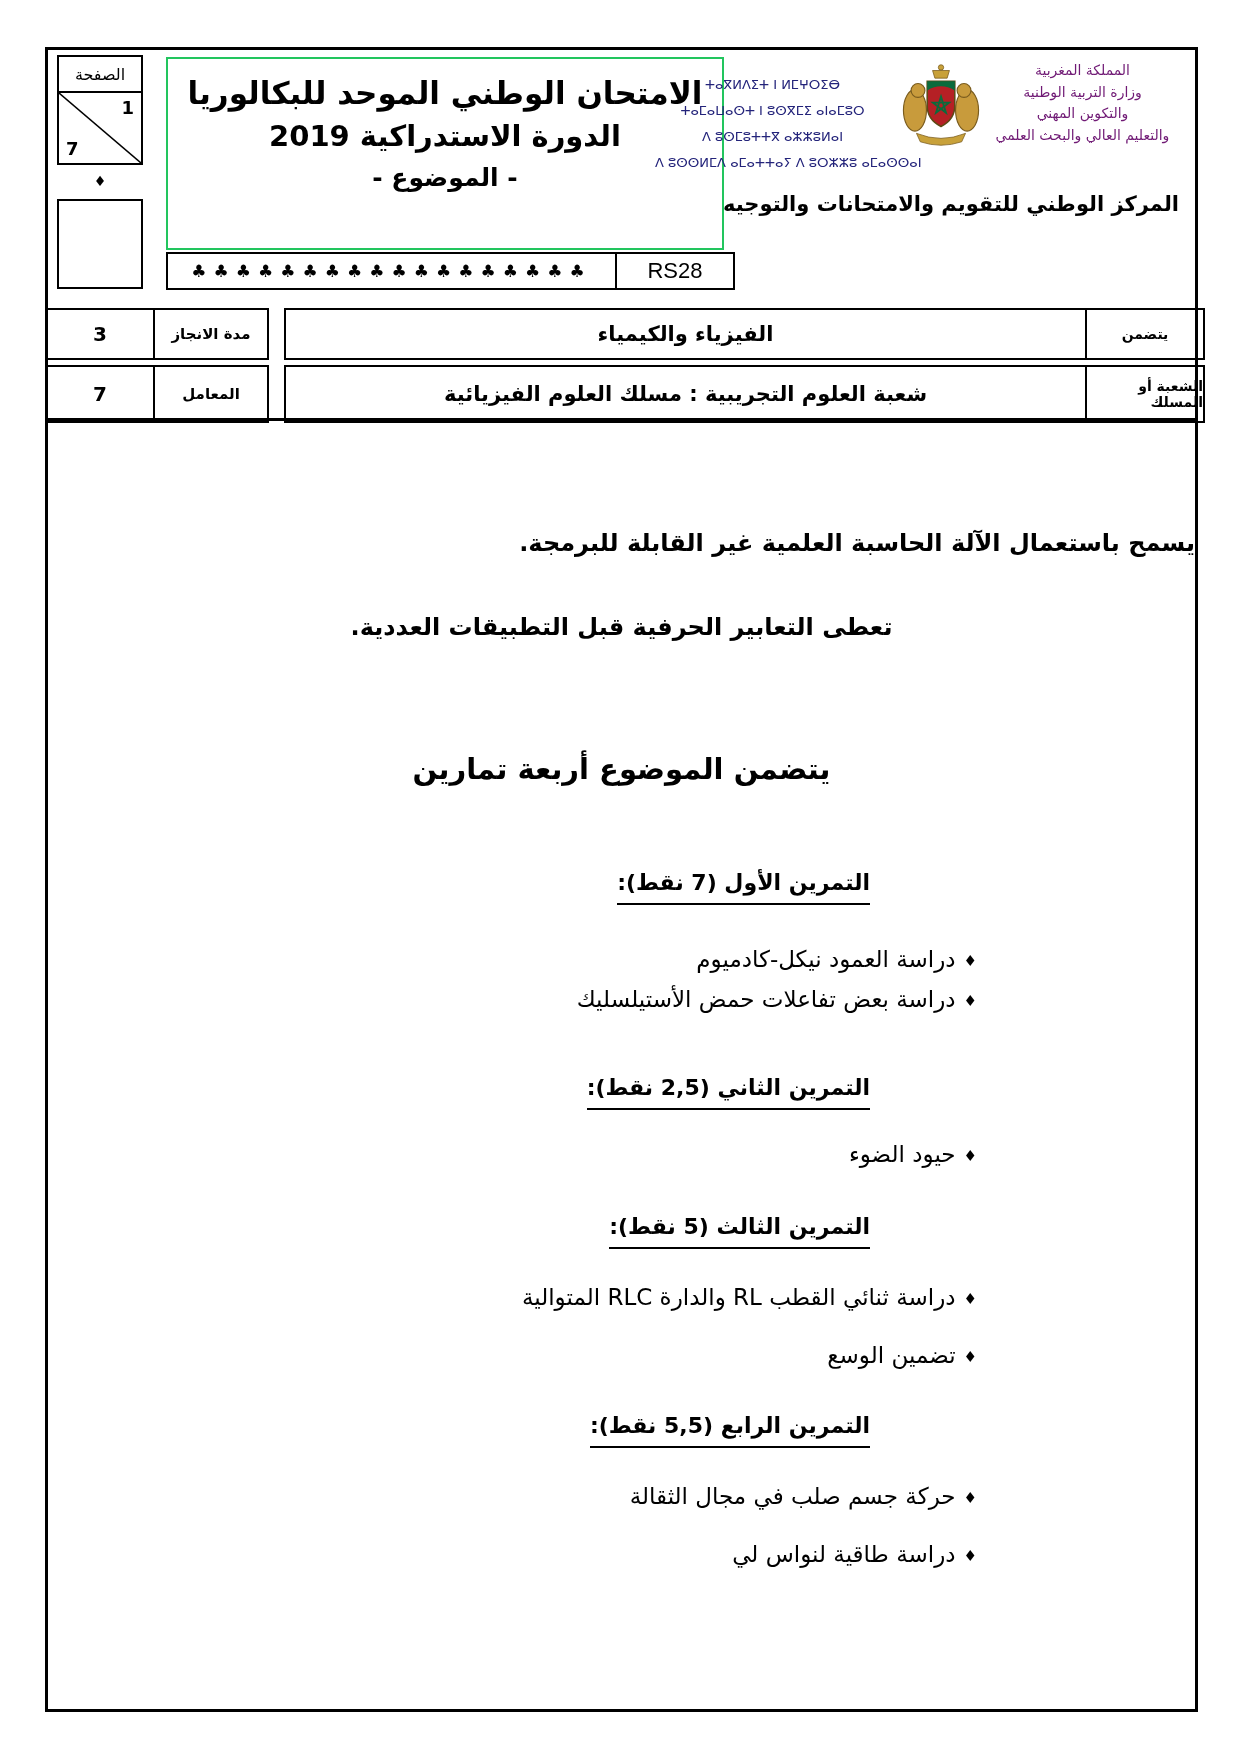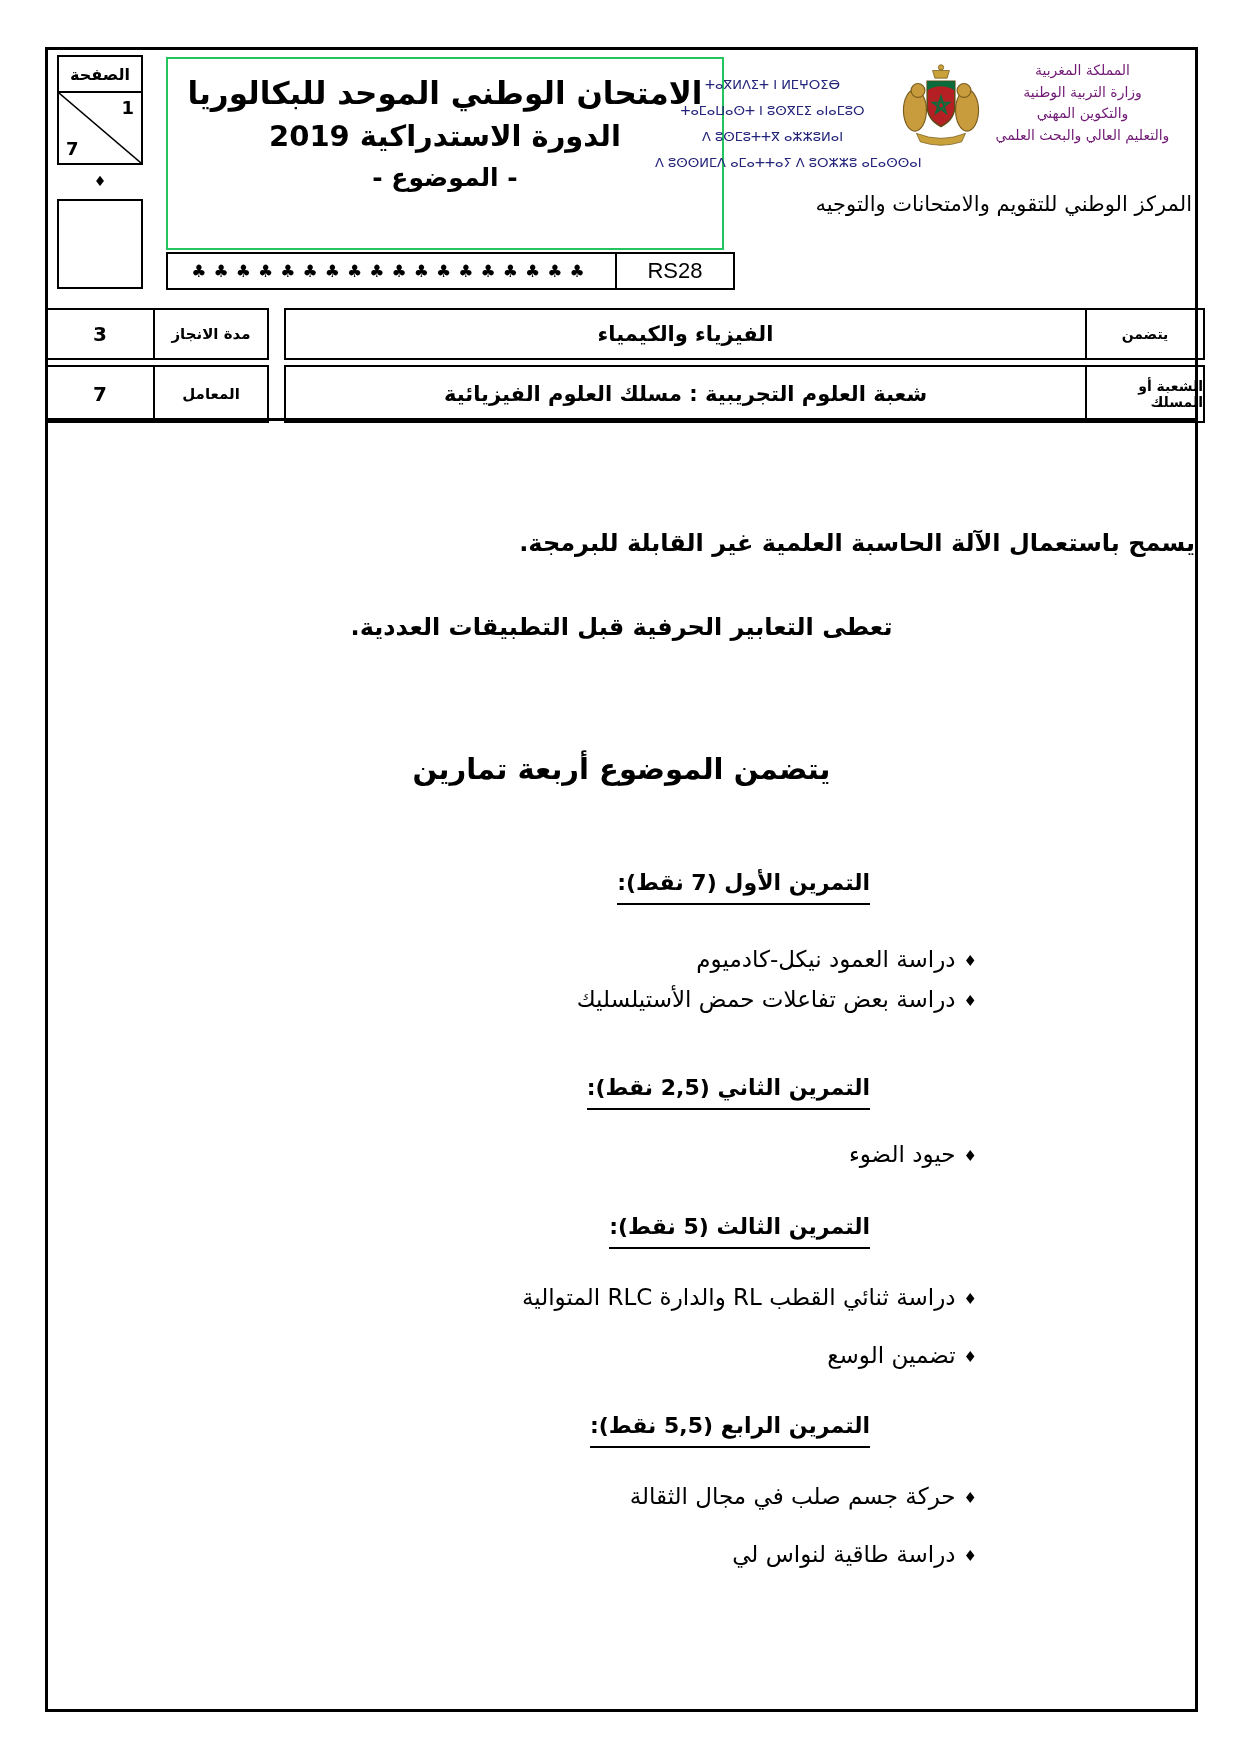--- a/index.html
+++ b/index.html
@@ -4,21 +4,21 @@
 <style>
   html,body{margin:0;padding:0;background:#e8e8e8;}
   .page{position:relative;width:1240px;height:1754px;background:#ffffff;overflow:hidden;
         font-family:"DejaVu Sans", sans-serif;color:#000;}
   
   .outer-frame{position:absolute;left:45px;top:47px;width:1153px;height:1665px;
                border:3px solid #000;box-sizing:border-box;}
   
   .pagebox{position:absolute;left:57px;top:55px;width:86px;}
   .pagebox .cell-label{border:2px solid #000;box-sizing:border-box;height:38px;
-      display:flex;align-items:center;justify-content:center;font-weight:bold;font-size:16px;}
+      display:flex;align-items:center;justify-content:center;font-weight:normal;font-size:16px;}
   .pagebox .cell-diag{position:relative;border:2px solid #000;border-top:none;
       box-sizing:border-box;height:72px;}
   .cell-diag svg{position:absolute;left:0;top:0;width:100%;height:100%;}
   .cell-diag .num-top{position:absolute;right:7px;top:4px;font-weight:bold;font-size:18px;}
   .cell-diag .num-bottom{position:absolute;left:7px;bottom:4px;font-weight:bold;font-size:18px;}
   .pagebox .diamond{ text-align:center;font-size:14px;margin-top:8px;}
   .pagebox .empty-box{margin-top:10px;height:90px;border:2px solid #000;box-sizing:border-box;}
   
   .titlebox{position:absolute;left:166px;top:57px;width:558px;height:193px;
       border:2px solid #22c55e;box-sizing:border-box;text-align:center;direction:rtl;}
@@ -31,22 +31,22 @@
       display:flex;align-items:center;justify-content:center;font-size:17px;letter-spacing:7px;}
   .starsrow .rs{width:120px;margin-left:-2px;border:2px solid #000;box-sizing:border-box;
       display:flex;align-items:center;justify-content:center;font-size:22px;
       font-family:"Liberation Sans", sans-serif;}
   
   .tifinagh{position:absolute;left:655px;top:72px;width:235px;text-align:center;
       color:#23237a;font-size:13px;line-height:2.0;white-space:nowrap;}
   .emblem{position:absolute;left:895px;top:55px;width:92px;height:100px;}
   .ministry-ar{position:absolute;left:975px;top:60px;width:215px;text-align:center;direction:rtl;
       color:#701a75;font-size:14px;line-height:1.55;white-space:nowrap;}
-  .center-name{position:absolute;left:710px;top:192px;width:482px;direction:rtl;
-      font-weight:normal;font-size:21px;white-space:nowrap;}
+  .center-name{position:absolute;left:710px;top:192px;width:482px;text-align:center;direction:rtl;
+      font-weight:bold;font-size:21px;white-space:nowrap;}
   
   .info-left{position:absolute;left:45px;top:308px;width:224px;}
   .info-right{position:absolute;left:284px;top:308px;width:921px;}
   .irow{display:flex;}
   .icell{border:2px solid #000;box-sizing:border-box;display:flex;align-items:center;
       justify-content:center;direction:rtl;}
   .r1{height:52px;} .r2{height:58px;margin-top:5px;}
   .info-left .val{width:110px;font-weight:bold;font-size:20px;}
   .info-left .lab{width:116px;margin-left:-2px;font-weight:bold;font-size:15px;}
   .info-right .big{width:803px;font-weight:bold;font-size:21px;}

